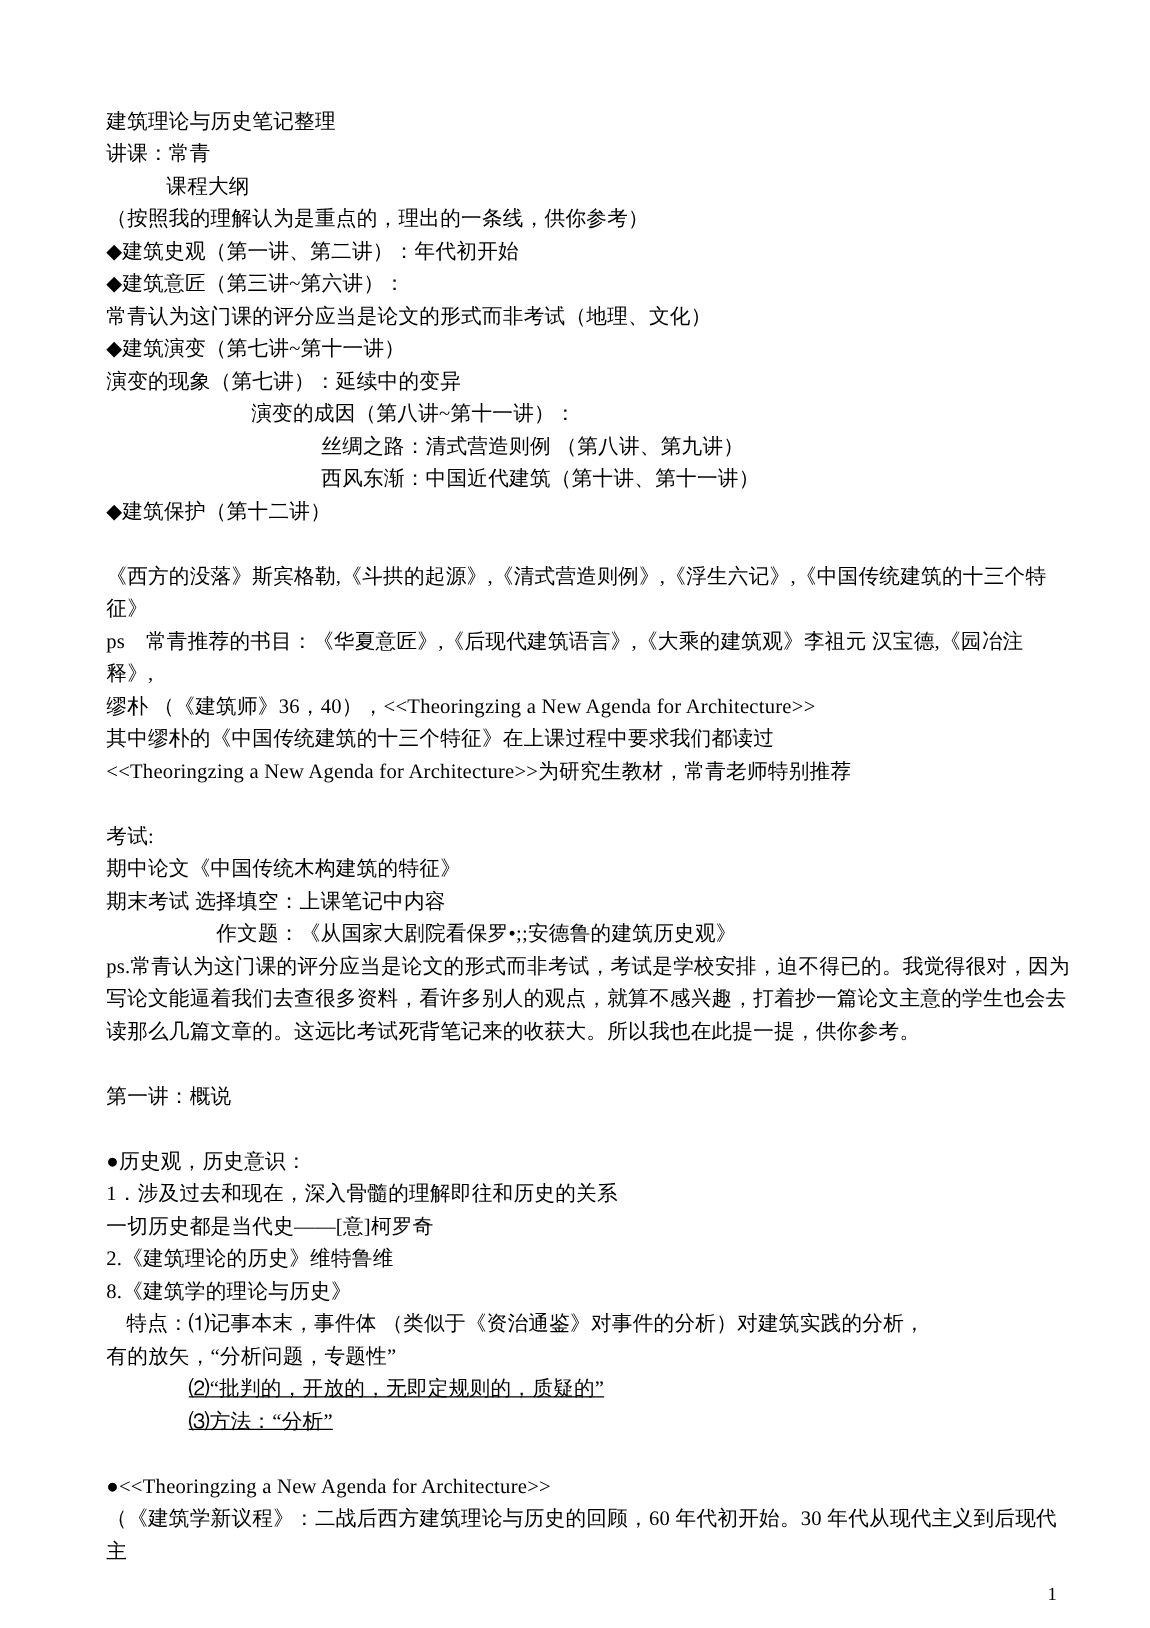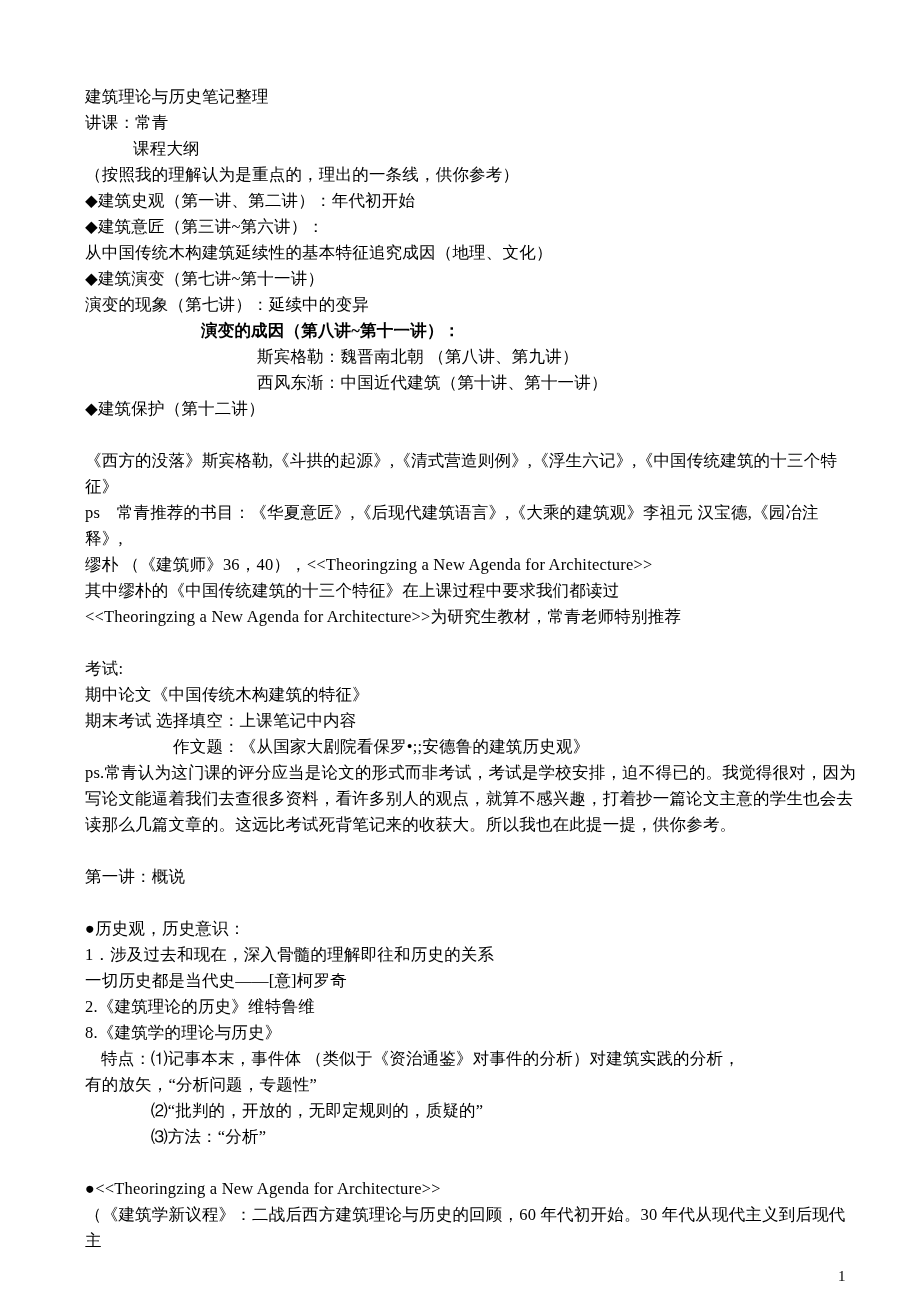--- a/index.html
+++ b/index.html
@@ -19,48 +19,48 @@
     }
     .line {
       font-size: 16.5px;
       line-height: 26px;
       min-height: 26px;
       white-space: pre-wrap;
       letter-spacing: 0.2px;
     }
     .i1 { padding-left: 16px; }
     .i2 { padding-left: 48px; }
-    .i3 { padding-left: 66px; }
+    .i3 { padding-left: 66px; text-decoration: underline; }
     .i4 { padding-left: 88px; }
-    .i5 { padding-left: 116px; font-weight: bold; }
+    .i5 { padding-left: 116px; }
     .i6 { padding-left: 172px; }
     .page-number {
       position: absolute;
       top: 1266px;
       left: 838px;
       font-size: 15px;
       line-height: 20px;
     }
   </style>
 </head>
 <body>
 
 <div class="page">
 
   <div class="line">建筑理论与历史笔记整理</div>
   <div class="line">讲课：常青</div>
   <div class="line i2">课程大纲</div>
   <div class="line">（按照我的理解认为是重点的，理出的一条线，供你参考）</div>
   <div class="line">◆建筑史观（第一讲、第二讲）：年代初开始</div>
   <div class="line">◆建筑意匠（第三讲~第六讲）：</div>
-  <div class="line">从中国传统木构建筑延续性的基本特征追究成因（地理、文化）</div>
+  <div class="line">常青认为这门课的评分应当是论文的形式而非考试（地理、文化）</div>
   <div class="line">◆建筑演变（第七讲~第十一讲）</div>
   <div class="line">演变的现象（第七讲）：延续中的变异</div>
   <div class="line i5">演变的成因（第八讲~第十一讲）：</div>
-  <div class="line i6">斯宾格勒：魏晋南北朝 （第八讲、第九讲）</div>
+  <div class="line i6">丝绸之路：清式营造则例 （第八讲、第九讲）</div>
   <div class="line i6">西风东渐：中国近代建筑（第十讲、第十一讲）</div>
   <div class="line">◆建筑保护（第十二讲）</div>
 
   <div class="line"></div>
 
   <div class="line">《西方的没落》斯宾格勒,《斗拱的起源》,《清式营造则例》,《浮生六记》,《中国传统建筑的十三个特征》</div>
   <div class="line">ps　常青推荐的书目：《华夏意匠》,《后现代建筑语言》,《大乘的建筑观》李祖元 汉宝德,《园冶注释》,</div>
   <div class="line">缪朴 （《建筑师》36，40），&lt;&lt;Theoringzing a New Agenda for Architecture&gt;&gt;</div>
   <div class="line">其中缪朴的《中国传统建筑的十三个特征》在上课过程中要求我们都读过</div>
   <div class="line">&lt;&lt;Theoringzing a New Agenda for Architecture&gt;&gt;为研究生教材，常青老师特别推荐</div>

